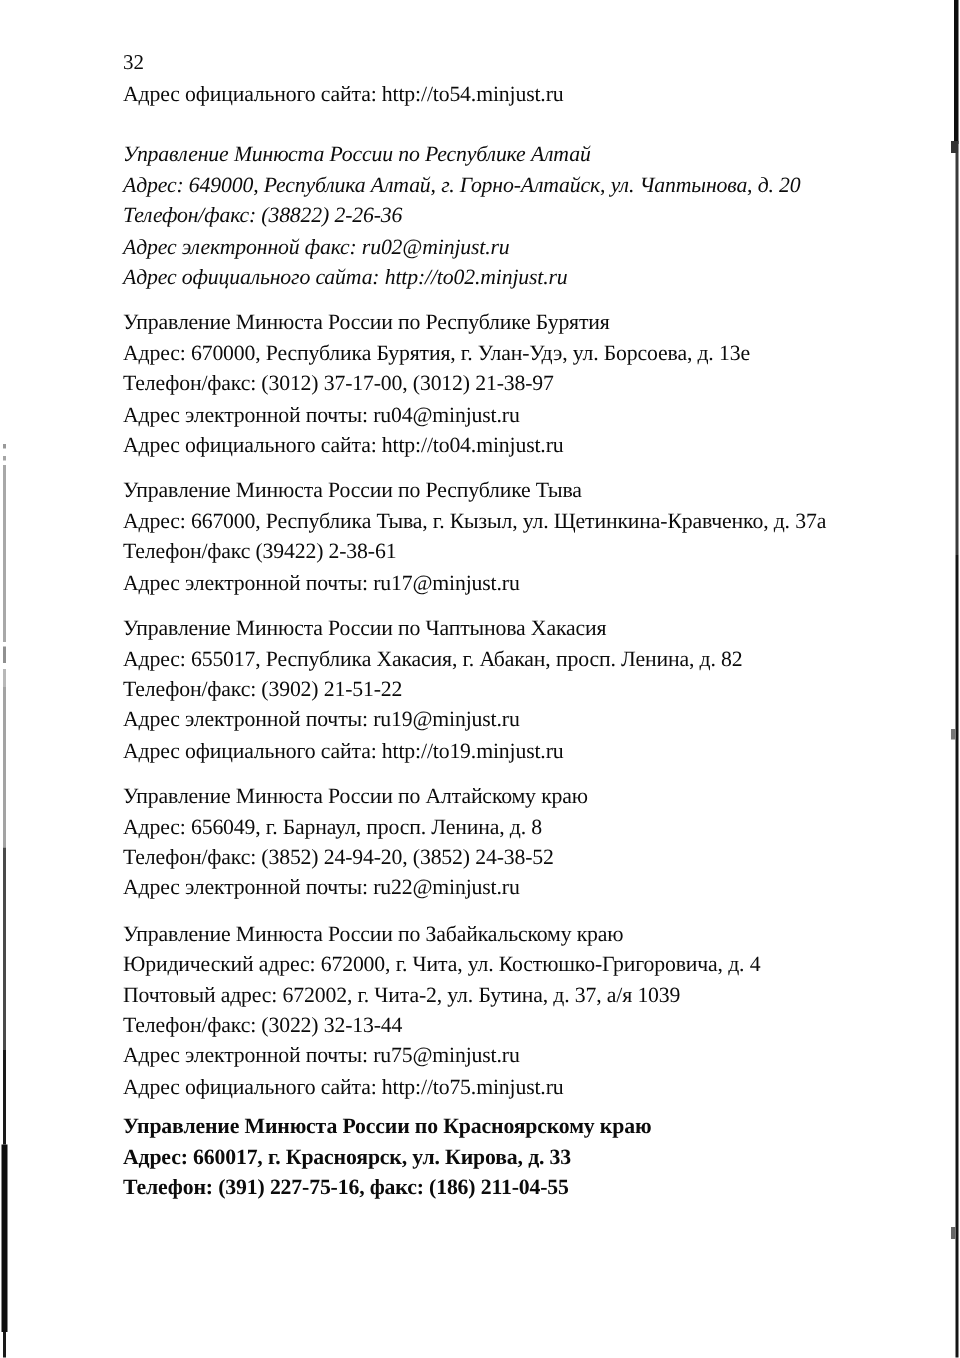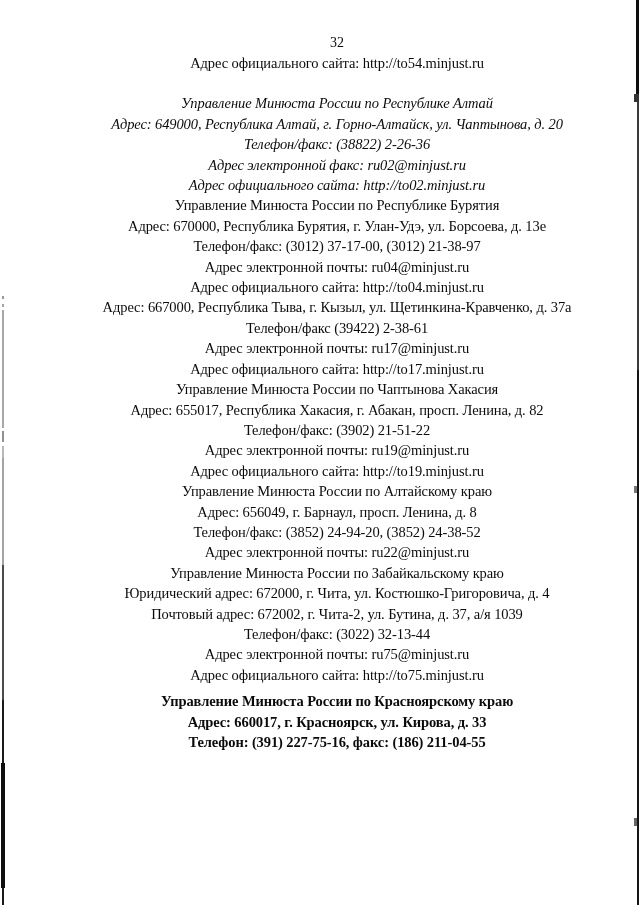--- a/index.html
+++ b/index.html
@@ -13,38 +13,37 @@
     position: relative;
     overflow: hidden;
     font-family: "Liberation Serif", "DejaVu Serif", serif;
     color: #0b0b0b;
   }
   .content {
     position: absolute;
     left: 82px;
     top: 0;
     width: 510px;
-    text-align: center;
   }
   .pagenum {
     margin-top: 33px;
     font-size: 14px;
     line-height: 20px;
   }
   .continuation {
     margin-top: 13px;
   }
   p.line {
     margin: 0;
     font-size: 14.5px;
     line-height: 20.4px;
     letter-spacing: -0.1px;
     white-space: nowrap;
   }
-  .office-block { }
+  .office-block { margin-top: 10px; }
   .office-block:first-child { margin-top: 20px; font-style: italic; }
   .office-block:last-child { margin-top: 6px; font-weight: bold; }
 
   
   .artifact { position: absolute; }
   
   .l-dot1   { left:2px; top:296px; width:2px; height:3px;  background:#999; }
   .l-dot2   { left:2px; top:304px; width:2px; height:3px;  background:#a5a5a5; }
   .l-gray1  { left:2px; top:310px; width:2px; height:118px; background:#a8a8a8; }
   .l-dash1  { left:2px; top:431px; width:2px; height:11px; background:#909090; }
@@ -77,24 +76,24 @@
         <p class="line">Адрес официального сайта: http://to02.minjust.ru</p>
       </div>
       <div class="office-block">
         <p class="line">Управление Минюста России по Республике Бурятия</p>
         <p class="line">Адрес: 670000, Республика Бурятия, г. Улан-Удэ, ул. Борсоева, д. 13е</p>
         <p class="line">Телефон/факс: (3012) 37-17-00, (3012) 21-38-97</p>
         <p class="line">Адрес электронной почты: ru04@minjust.ru</p>
         <p class="line">Адрес официального сайта: http://to04.minjust.ru</p>
       </div>
       <div class="office-block">
+        <p class="line">Управление Минюста России по Республике Тыва</p>
         <p class="line">Адрес: 667000, Республика Тыва, г. Кызыл, ул. Щетинкина-Кравченко, д. 37а</p>
         <p class="line">Телефон/факс (39422) 2-38-61</p>
         <p class="line">Адрес электронной почты: ru17@minjust.ru</p>
-        <p class="line">Адрес официального сайта: http://to17.minjust.ru</p>
       </div>
       <div class="office-block">
         <p class="line">Управление Минюста России по Чаптынова Хакасия</p>
         <p class="line">Адрес: 655017, Республика Хакасия, г. Абакан, просп. Ленина, д. 82</p>
         <p class="line">Телефон/факс: (3902) 21-51-22</p>
         <p class="line">Адрес электронной почты: ru19@minjust.ru</p>
         <p class="line">Адрес официального сайта: http://to19.minjust.ru</p>
       </div>
       <div class="office-block">
         <p class="line">Управление Минюста России по Алтайскому краю</p>

